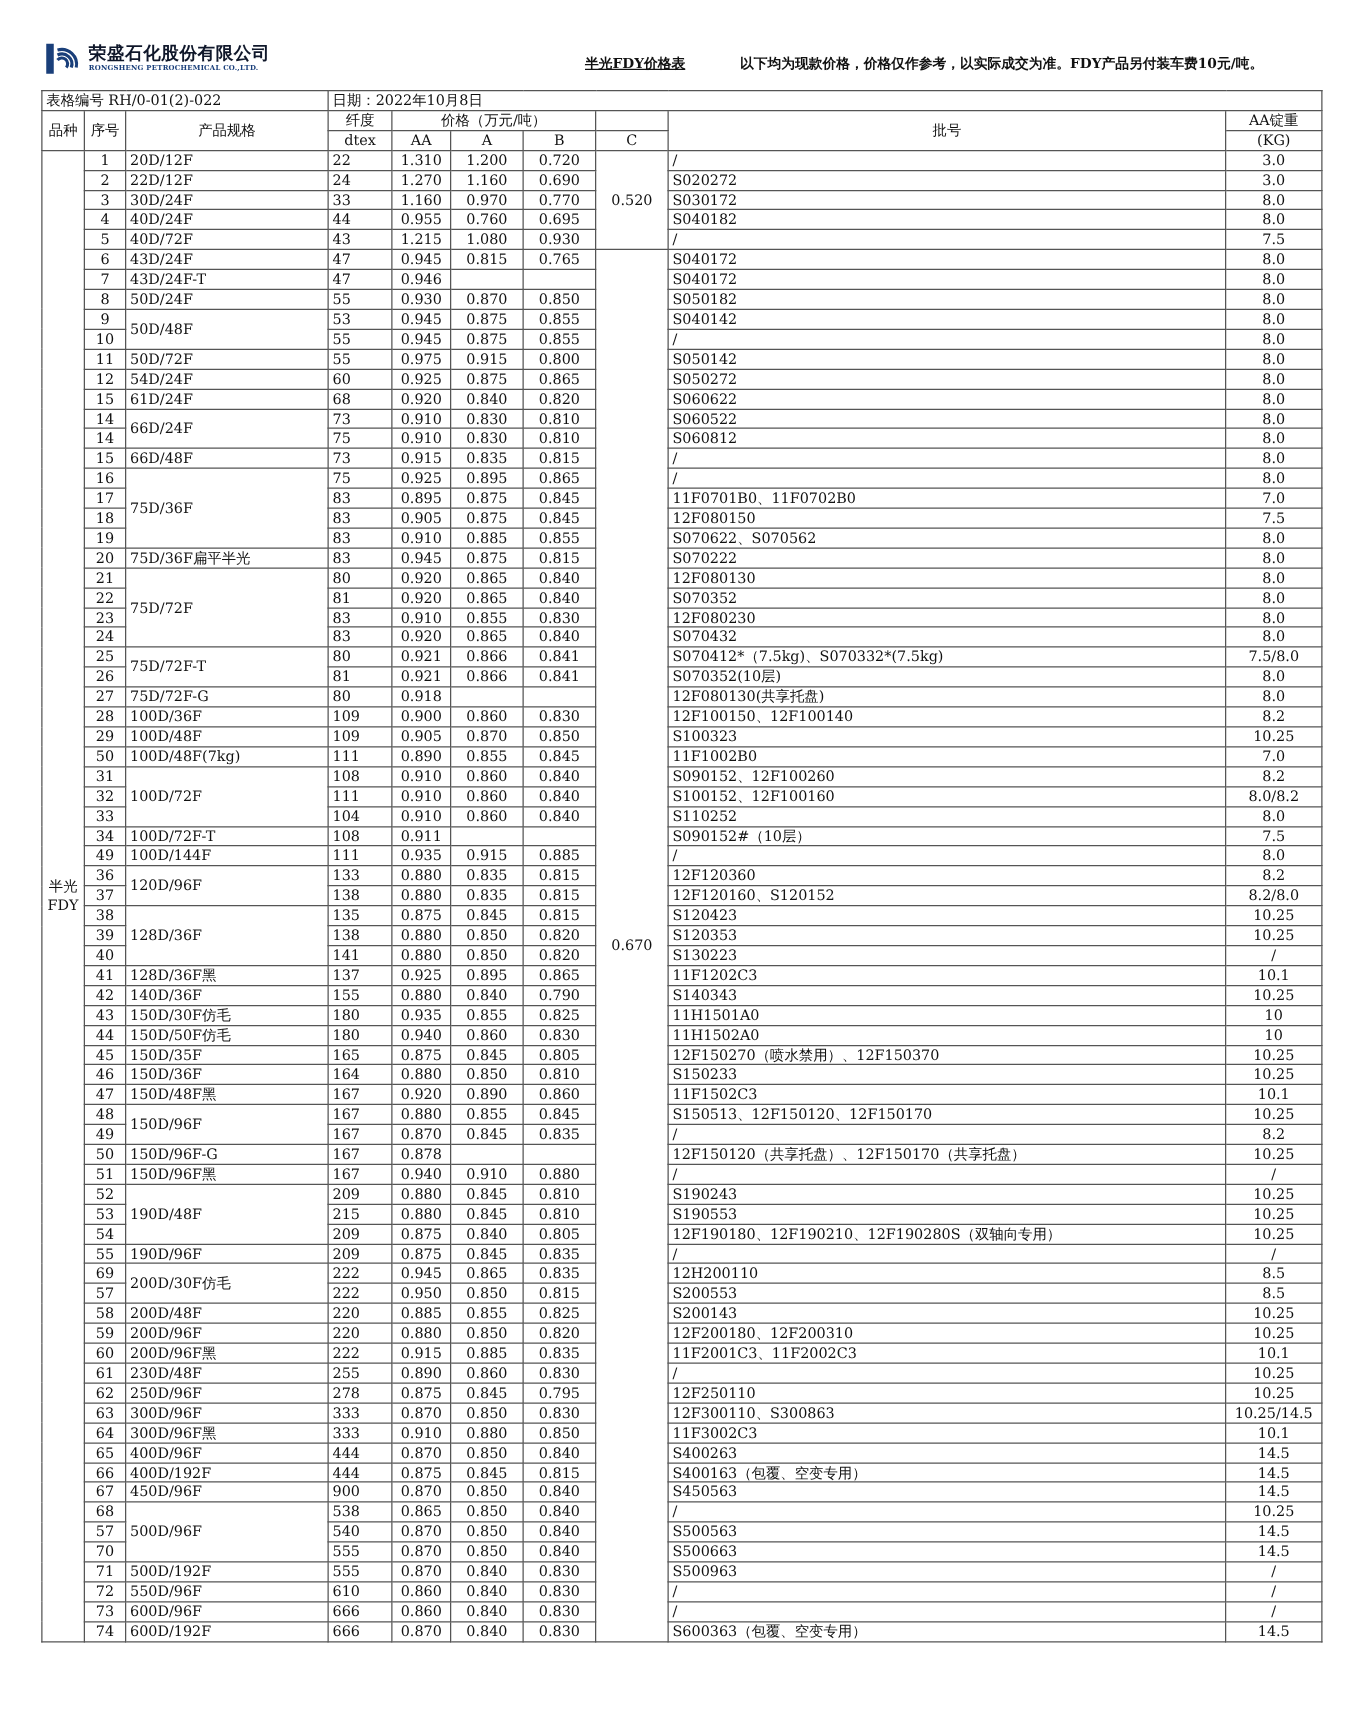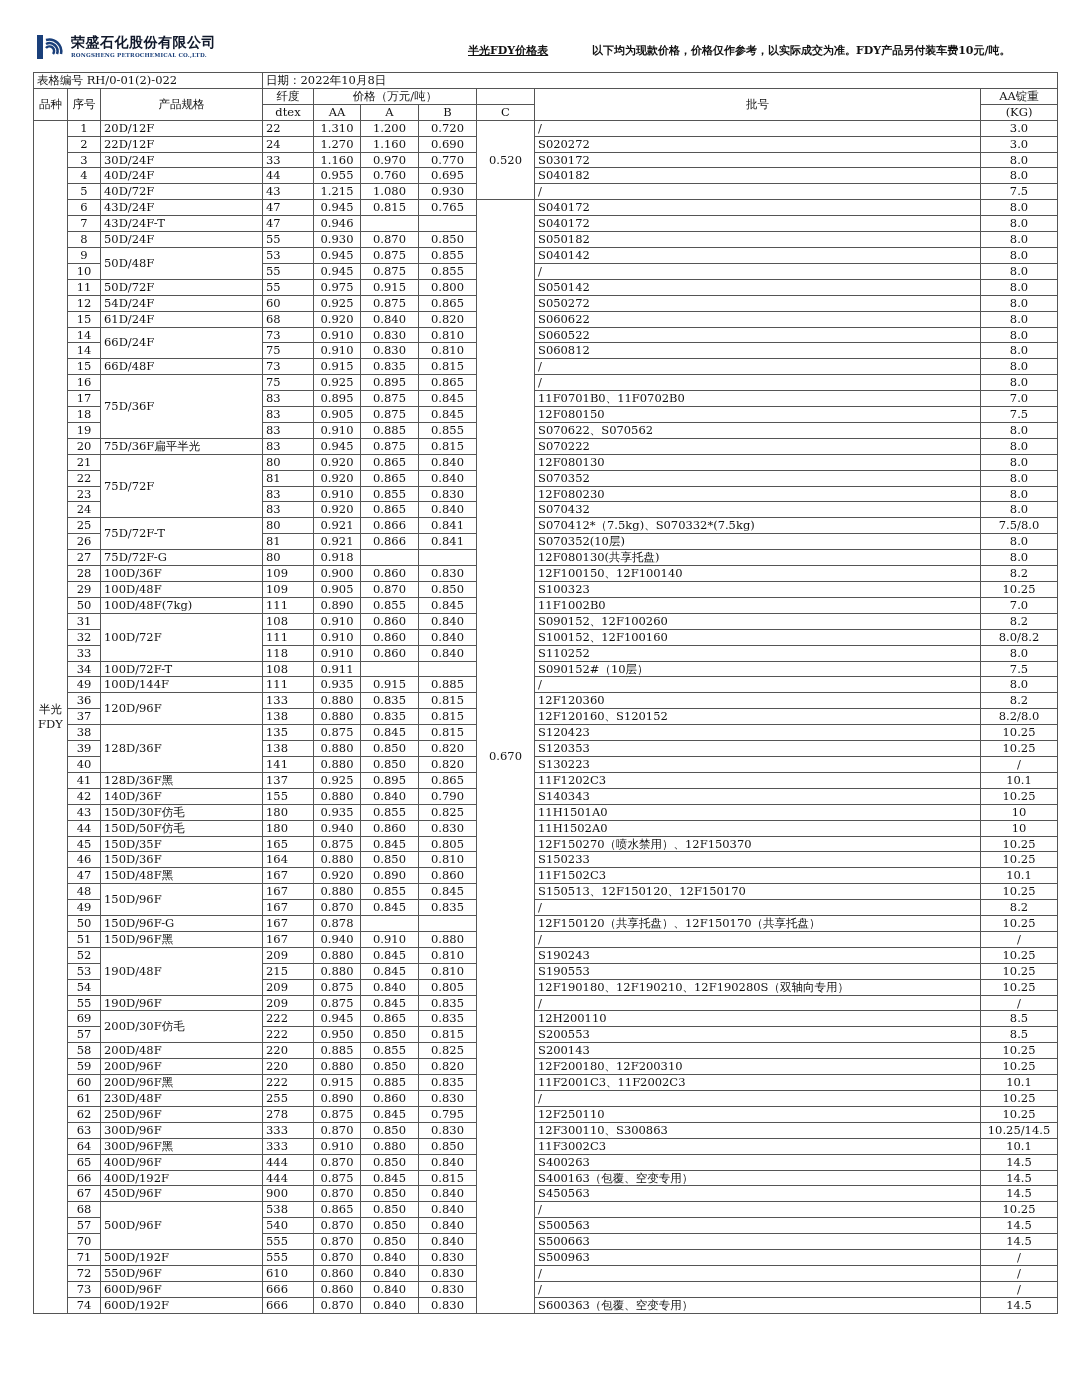--- a/index.html
+++ b/index.html
@@ -396,21 +396,21 @@
         <td class="c">32</td>
         <td class="l">111</td>
         <td class="c">0.910</td>
         <td class="c">0.860</td>
         <td class="c">0.840</td>
         <td class="l">S100152、12F100160</td>
         <td class="c">8.0/8.2</td>
       </tr>
       <tr>
         <td class="c">33</td>
-        <td class="l">118</td>
+        <td class="l">104</td>
         <td class="c">0.910</td>
         <td class="c">0.860</td>
         <td class="c">0.840</td>
         <td class="l">S110252</td>
         <td class="c">8.0</td>
       </tr>
       <tr>
         <td class="c">34</td>
         <td class="l">100D/72F-T</td>
         <td class="l">108</td>

